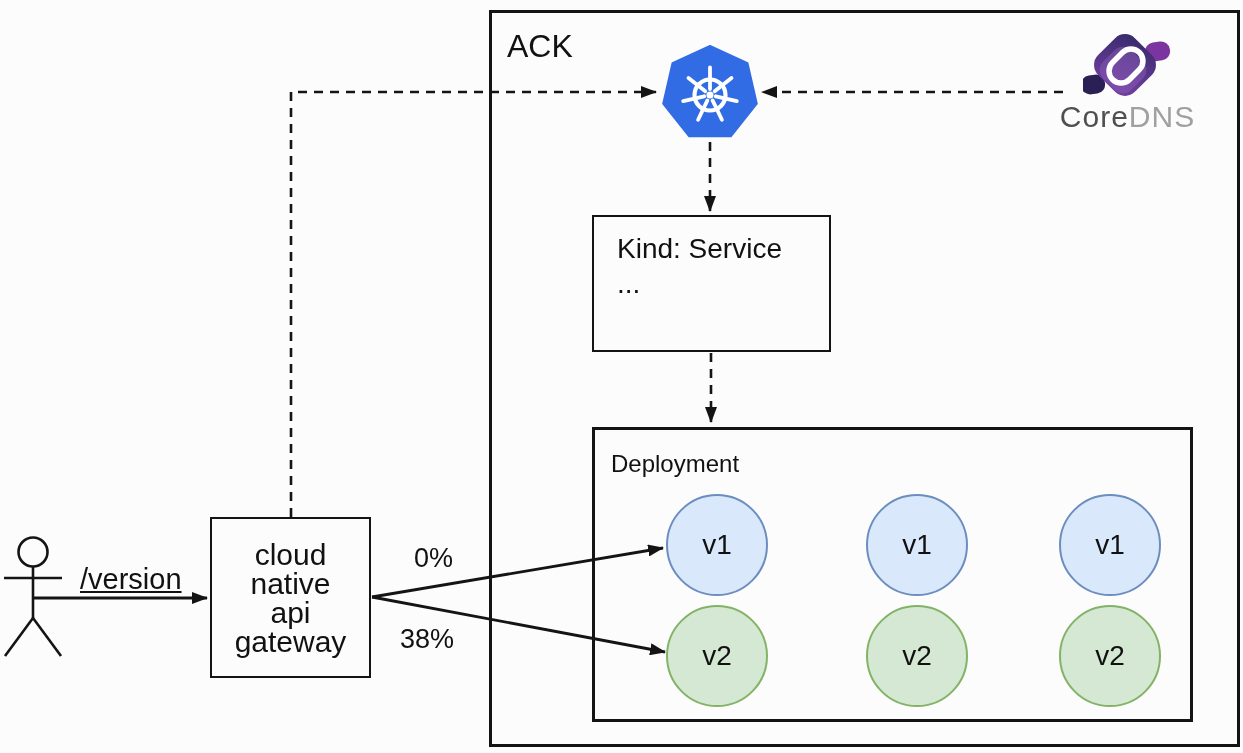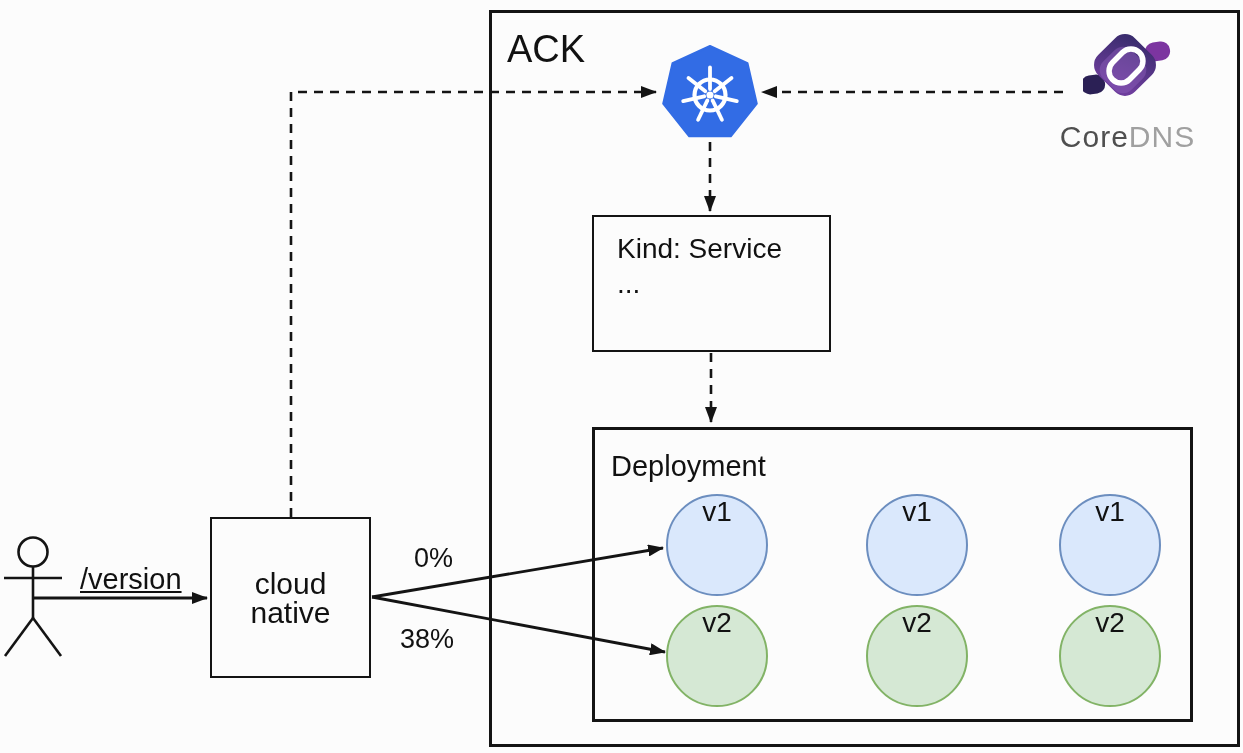--- a/index.html
+++ b/index.html
@@ -7,37 +7,37 @@
     position:relative;
     width:1243px;height:753px;
     background:var(--canvas-bg,#fcfcfc);
     font-family:"Liberation Sans","DejaVu Sans",sans-serif;
     color:var(--text,#111);
     overflow:hidden;
   }
   .abs{position:absolute;}
   .box{position:absolute;background:transparent;box-sizing:border-box;}
   .ack-box{left:489px;top:10px;width:751px;height:737px;border:3px solid var(--stroke,#111);}
-  .ack-label{left:507px;top:28px;font-size:38px;}
+  .ack-label{left:507px;top:28px;font-size:32px;}
   .service-box{left:592px;top:215px;width:239px;height:137px;border:2px solid var(--stroke,#111);
     padding:14px 12px 0 23px;font-size:28px;line-height:35px;background:var(--canvas-bg,#fcfcfc);}
   .deployment-box{left:592px;top:427px;width:601px;height:295px;border:3px solid var(--stroke,#111);background:var(--canvas-bg,#fcfcfc);}
-  .deployment-label{position:absolute;left:16px;top:20px;font-size:29px;}
+  .deployment-label{position:absolute;left:16px;top:20px;font-size:24px;}
   .gateway-box{left:210px;top:517px;width:161px;height:161px;border:2px solid var(--stroke,#111);
     display:flex;align-items:center;justify-content:center;text-align:center;
     font-size:30px;line-height:29px;background:var(--canvas-bg,#fcfcfc);}
   .pod{position:absolute;width:102px;height:102px;border-radius:50%;box-sizing:border-box;
-    display:flex;align-items:flex-start;justify-content:center;font-size:28px;border:2px solid;}
+    display:flex;align-items:center;justify-content:center;font-size:28px;border:2px solid;}
   .pod-v1{background:var(--pod-v1-fill,#dae8fc);border-color:var(--pod-v1-stroke,#6c8ebf);}
   .pod-v2{background:var(--pod-v2-fill,#d5e8d4);border-color:var(--pod-v2-stroke,#82b366);}
   .version-label{left:80px;top:563px;font-size:29px;text-decoration:underline;}
   .weight-label{font-size:27px;}
   .weight-v1{left:414px;top:543px;}
   .weight-v2{left:400px;top:624px;}
-  .coredns-wordmark{left:1050px;top:120px;width:155px;text-align:center;
+  .coredns-wordmark{left:1050px;top:100px;width:155px;text-align:center;
     font-size:30px;font-weight:300;letter-spacing:1px;}
   .coredns-core{color:var(--coredns-text-core,#4f4f4f);}
   .coredns-dns{color:var(--coredns-text-dns,#a0a0a0);}
   svg{display:block;}
   .connector-layer{position:absolute;left:0;top:0;pointer-events:none;}
   .conn{stroke:var(--stroke,#111);fill:none;}
   .conn-solid{stroke-width:2.8px;}
   .conn-dashed{stroke-width:2.6px;stroke-dasharray:9 7;}
   .figure-stroke{stroke:var(--stroke,#111);stroke-width:2.6px;fill:none;}
   .arrowhead{fill:var(--stroke,#111);}
@@ -107,20 +107,21 @@
         <span>v2</span>
       </div>
     <div class="pod pod-v2" style="left:464px;top:175px;">
         <span>v2</span>
       </div>
   </div>
 
   <div class="box gateway-box">
     <div>
       <div>cloud native</div>
+      <div>api gateway</div>
     </div>
   </div>
 
   <div class="abs version-label">/version</div>
   <div class="abs weight-label weight-v1">0%</div>
   <div class="abs weight-label weight-v2">38%</div>
 
   <svg class="connector-layer" width="1243" height="753" viewBox="0 0 1243 753">
     <defs>
       <marker id="arw" viewBox="0 0 16 12" refX="15" refY="6" markerWidth="16" markerHeight="12" markerUnits="userSpaceOnUse" orient="auto">

